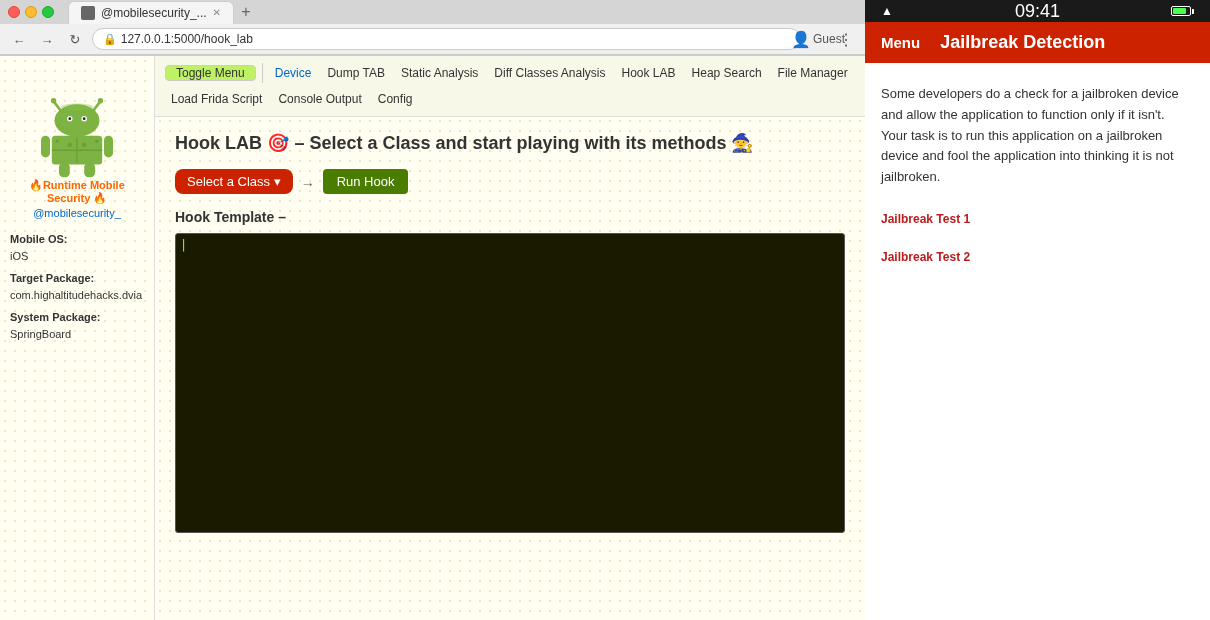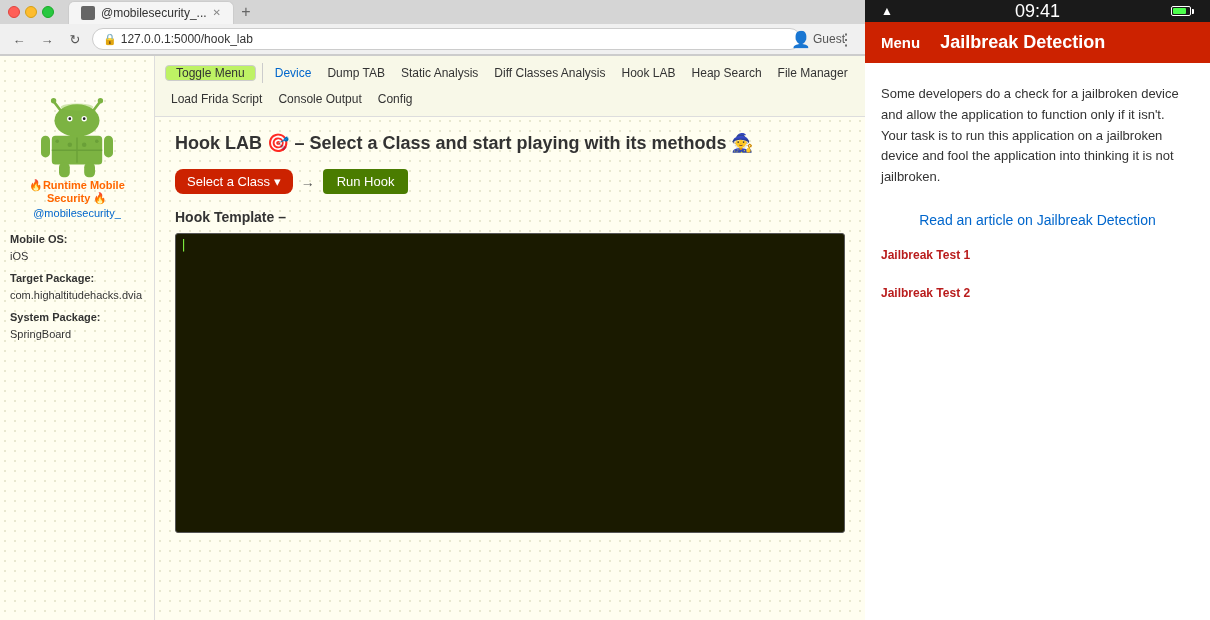--- a/index.html
+++ b/index.html
@@ -588,18 +588,17 @@
     </div>
   </div>
 
   <div class="app-header">
     <span class="app-header-menu">Menu</span>
     <span class="app-header-title">Jailbreak Detection</span>
   </div>
 
   <div class="device-content">
     <p class="jb-description">Some developers do a check for a jailbroken device and allow the application to function only if it isn't. Your task is to run this application on a jailbroken device and fool the application into thinking it is not jailbroken.</p>
-    <a class="jb-link">Read an article on Jailbreak Detection</a>
     <span class="jb-test-btn">Jailbreak Test 1</span>
     <span class="jb-test-btn">Jailbreak Test 2</span>
   </div>
 
 </div>
 
 </body></html>

